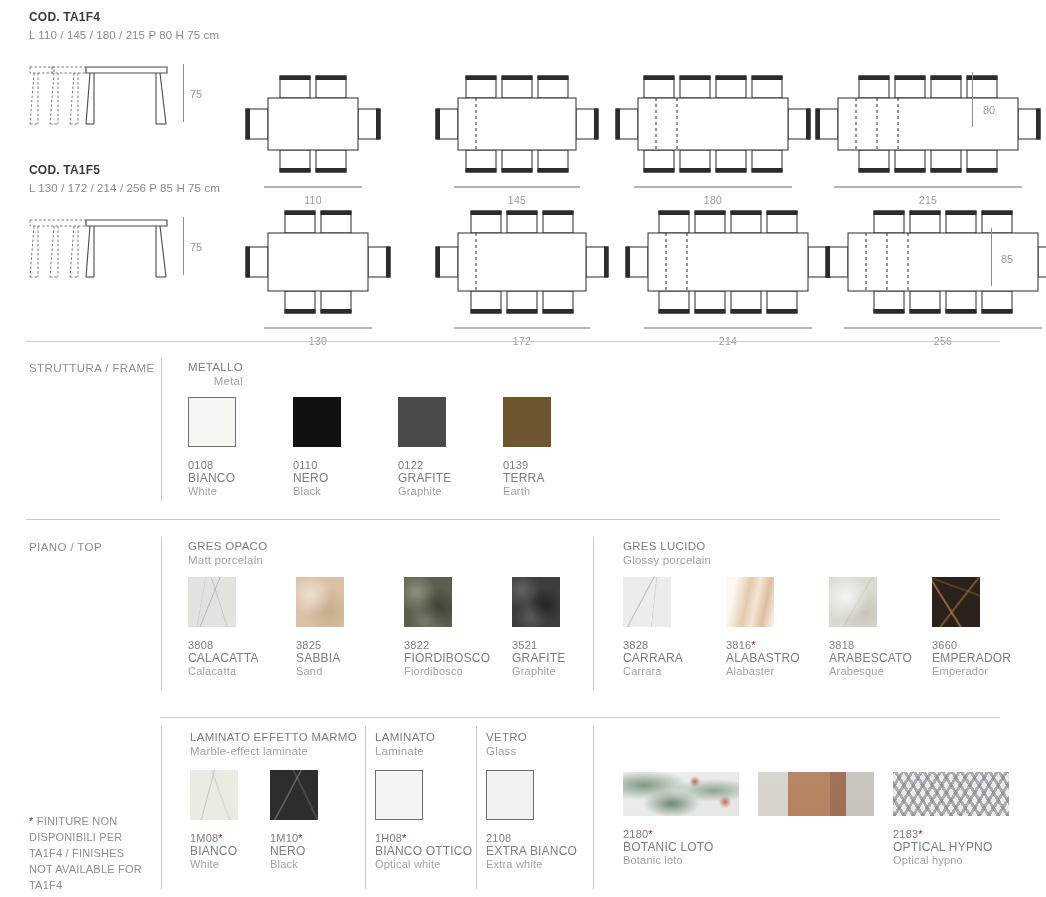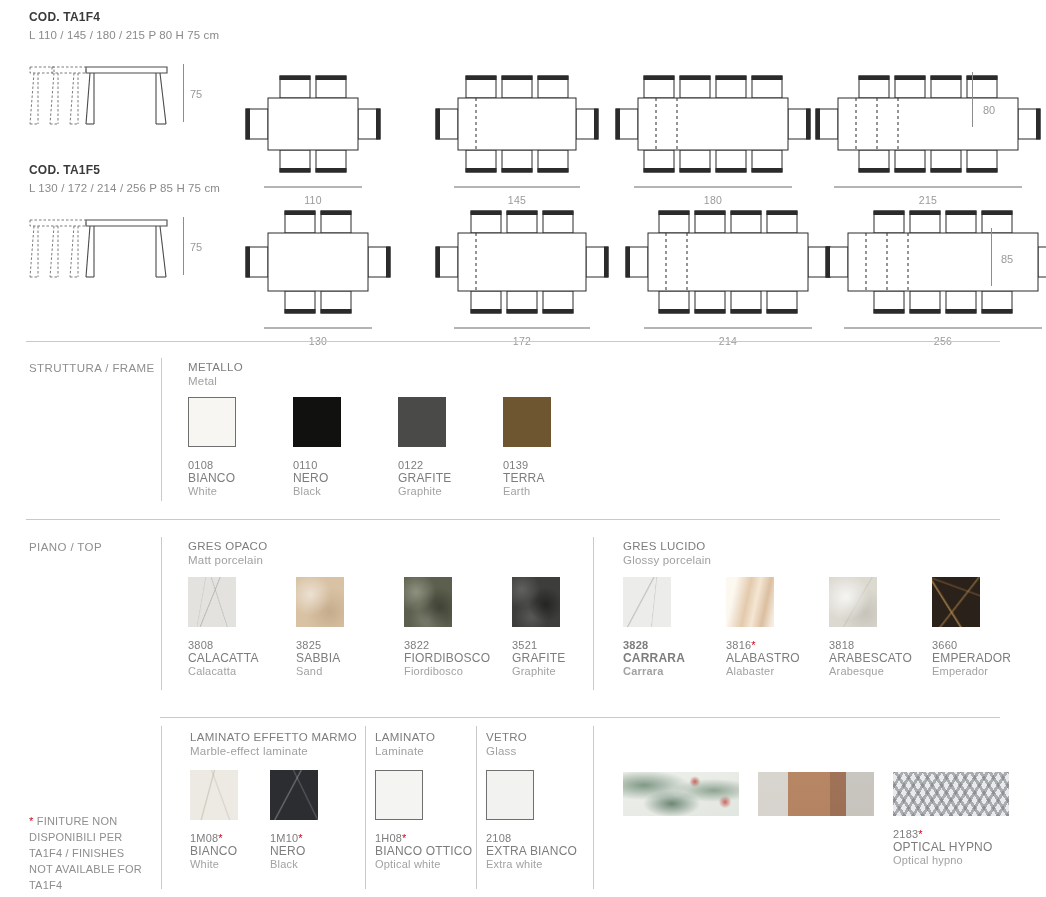--- a/index.html
+++ b/index.html
@@ -378,21 +378,21 @@
     </div>
 
   <div class="vline" style="position:absolute; left:991px; top:228px; height:58px;"></div>
   <div class="vdim-num" style="position:absolute; left:1001px; top:253px;">85</div>
 
   <div class="hrule" style="left:26px; top:341px; width:974px;"></div>
 
   <div class="sec-label" style="position:absolute; left:29px; top:362px;">STRUTTURA / FRAME</div>
   <div class="vrule" style="left:161px; top:358px; height:143px;"></div>
 
-  <div style="position:absolute; left:188px; top:361px;">
+  <div style="position:absolute; left:188px; top:361px;text-align:right;">
     <div class="grp-it">METALLO</div>
     <div class="grp-en">Metal</div>
   </div>
 
   <div id="frame-swatches" style="position: absolute; left: 188px; top: 397px; display: flex; align-items: flex-start;">
       <div style="width: 105px;">
         <div class="sw bordered" style="background:#f7f6f3;"></div>
         <div style="margin-top: 12px;">
           <div class="code">0108</div>
           <div class="name">BIANCO</div>
@@ -488,21 +488,21 @@
   <div style="position:absolute; left:623px; top:540px;">
     <div class="grp-it">GRES LUCIDO</div>
     <div class="grp-en">Glossy porcelain</div>
   </div>
   <div id="gres-lucido-swatches" style="position: absolute; left: 623px; top: 577px; display: flex; align-items: flex-start;">
       <div style="width: 103px;">
         <div class="sw" style="background:
         linear-gradient(118deg, transparent 40%, rgba(150,150,155,.5) 41.5%, transparent 43.5%),
         linear-gradient(96deg, transparent 62%, rgba(160,160,165,.35) 63%, transparent 65%),
         #ececea;"></div>
-        <div style="margin-top: 12px; font-weight: bold;">
+        <div style="margin-top: 12px;">
           <div class="code">3828</div>
           <div class="name">CARRARA</div>
           <div class="name-en">Carrara</div>
         </div>
       </div>
       <div style="width: 103px;">
         <div class="sw" style="background:
         linear-gradient(102deg, rgba(255,252,246,.9) 18%, rgba(226,200,170,.85) 44%, rgba(246,232,214,.9) 60%, rgba(214,182,148,.7) 78%, rgba(248,238,226,.9) 95%),
         #e6d3bd;"></div>
         <div style="margin-top: 12px;">
@@ -604,20 +604,25 @@
   <div class="vrule" style="left:593px; top:726px; height:163px;"></div>
   <div id="vetro-stampa-swatches" style="position: absolute; left: 623px; top: 772px; display: flex; align-items: flex-start;">
       <div style="width: 135px;">
         <div class="sw sw-wide" style="background:
         radial-gradient(ellipse at 18% 30%, rgba(122,148,128,.95), transparent 34%),
         radial-gradient(ellipse at 42% 72%, rgba(96,124,104,.9), transparent 30%),
         radial-gradient(ellipse at 78% 42%, rgba(132,156,136,.9), transparent 32%),
         radial-gradient(circle at 62% 22%, rgba(196,70,64,.85), transparent 7%),
         radial-gradient(circle at 88% 68%, rgba(196,70,64,.8), transparent 6%),
         linear-gradient(160deg, #eef0ec, #e2e6e0);"></div>
+        <div style="margin-top: 12px;">
+          <div class="code">2180<span class="ast">*</span></div>
+          <div class="name">BOTANIC LOTO</div>
+          <div class="name-en">Botanic loto</div>
+        </div>
       </div>
       <div style="width: 135px;">
         <div class="sw sw-wide" style="background:
         linear-gradient(90deg, rgba(214,210,204,.95) 0 26%, rgba(176,124,88,.92) 26% 62%, rgba(150,100,70,.9) 62% 76%, rgba(198,194,188,.95) 76% 100%),
         linear-gradient(180deg, rgba(255,255,255,.35), rgba(110,100,92,.25));"></div>
       </div>
       <div style="width: 135px;">
         <div class="sw sw-wide" style="background:
         repeating-linear-gradient(58deg, rgba(120,122,128,.55) 0 3px, transparent 3px 8px),
         repeating-linear-gradient(-58deg, rgba(120,122,128,.55) 0 3px, transparent 3px 8px),

